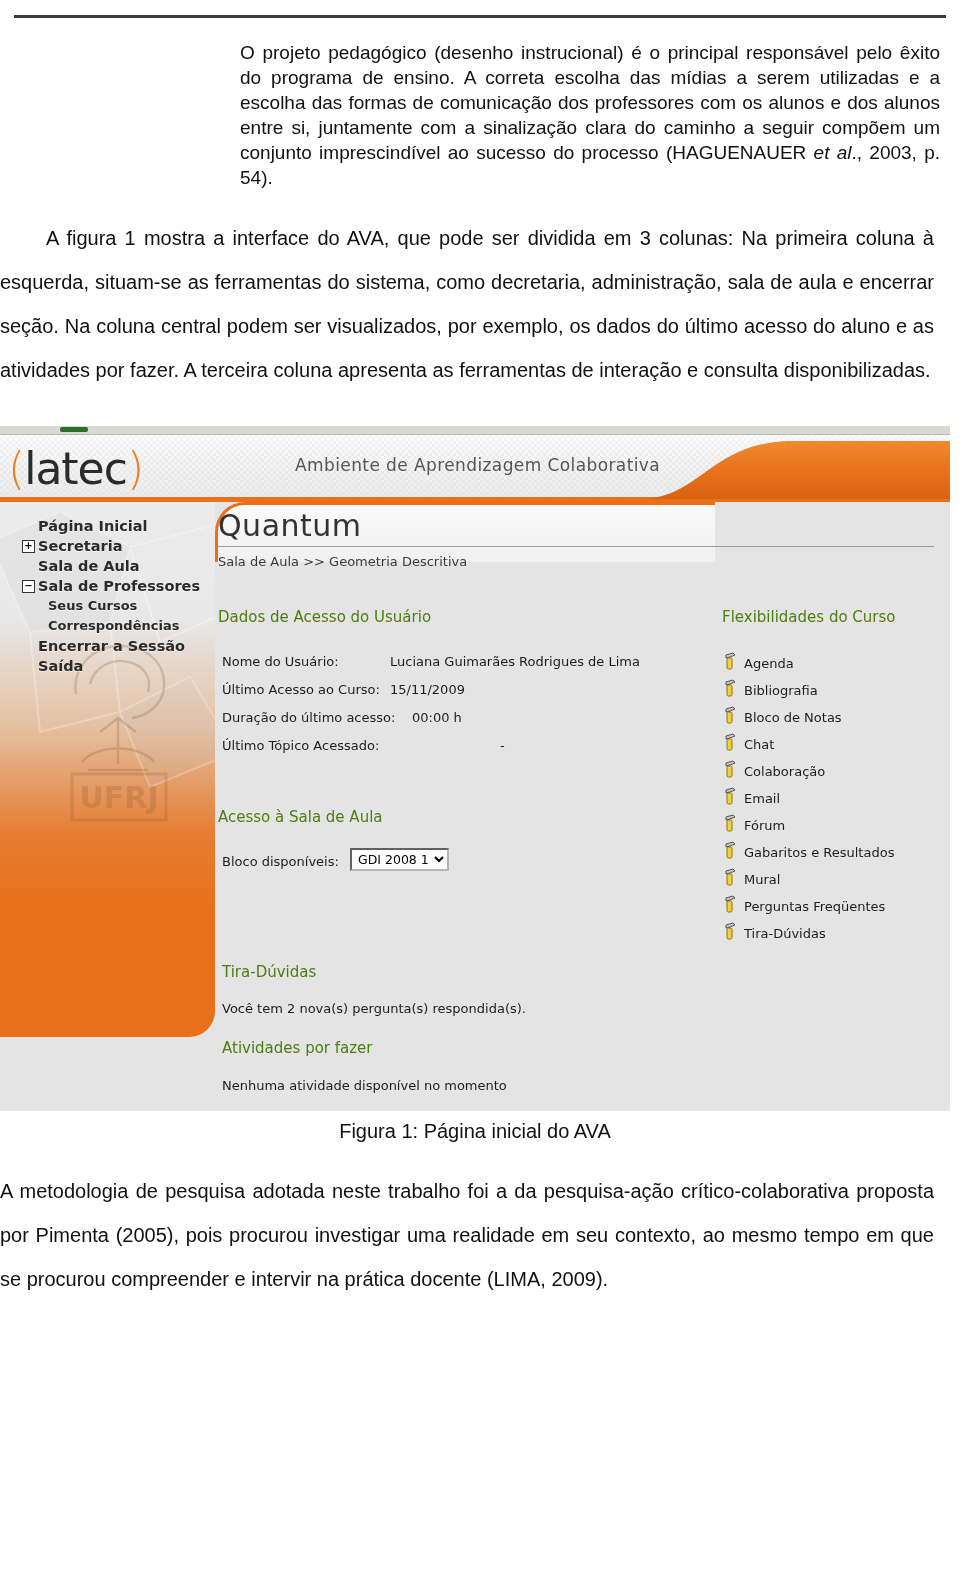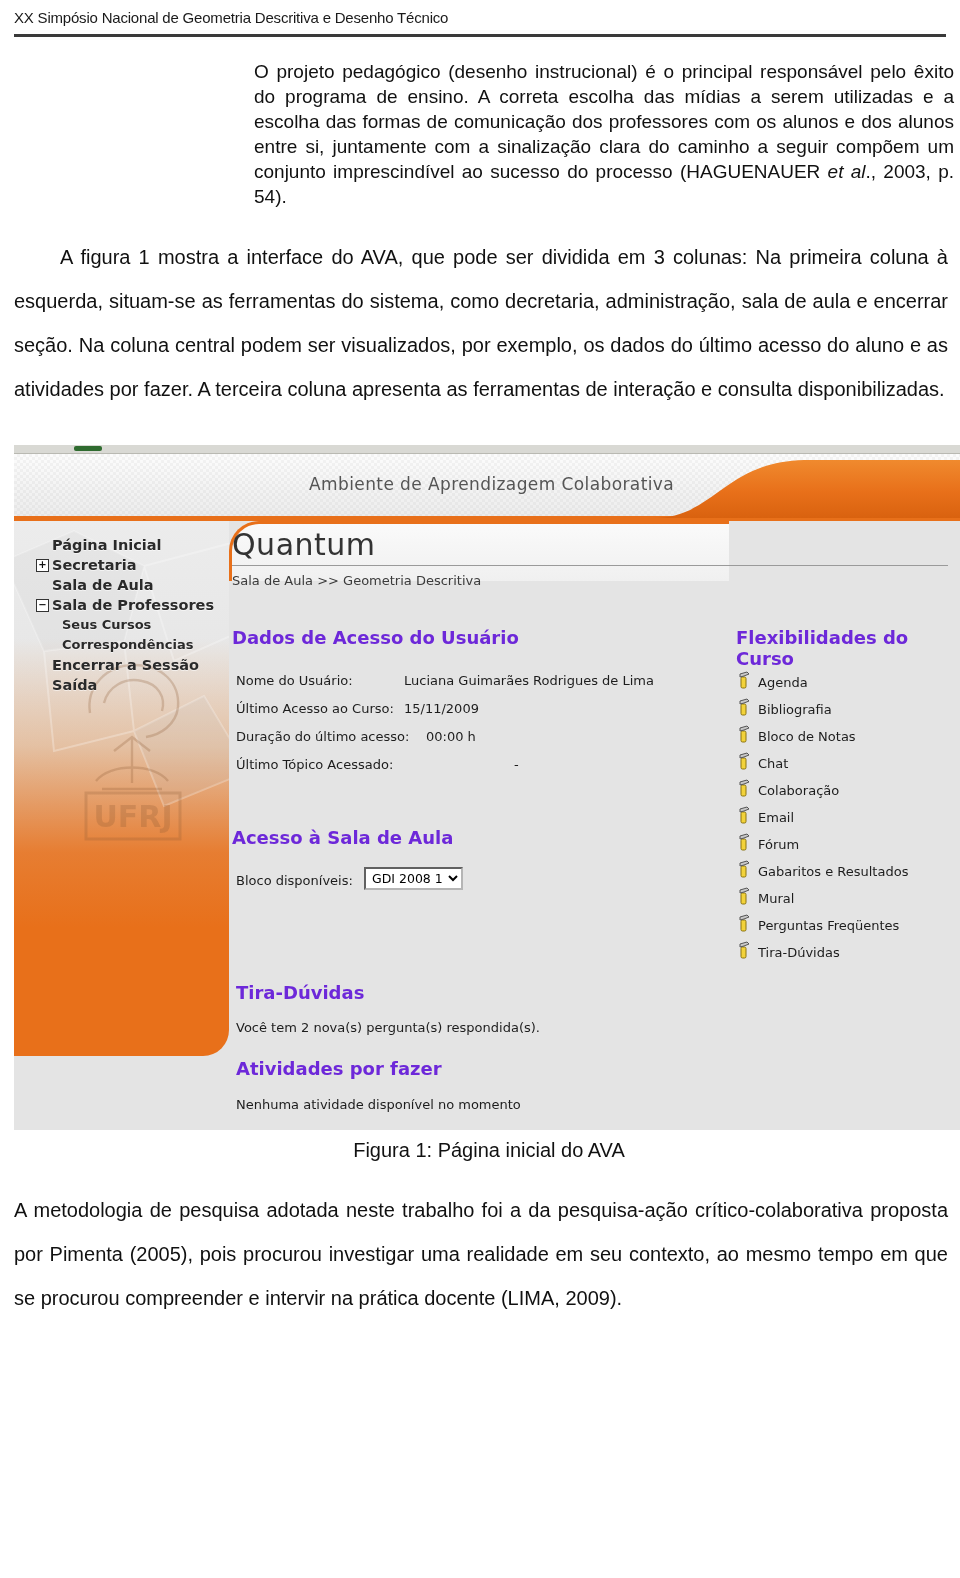--- a/index.html
+++ b/index.html
@@ -26,21 +26,21 @@
     white-space:nowrap;
   }
   .conf-rule{
     margin:7px 14px 0 14px;
     height:3px;
     background:#3a3a3a;
   }
 
   
   .page{
-    padding:0 14px;
+    padding:0 0;
     box-sizing:border-box;
     width:960px;
   }
   .quote{
     margin:22px 0 0 240px;
     width:700px;
     font-size:19px;
     line-height:25px;
     text-align:justify;
     color:#111;
@@ -184,21 +184,21 @@
   .quantum-rule{
     position:absolute;left:218px;top:120px;width:716px;height:1px;
     background:#9a9a9a;z-index:6;
   }
   .breadcrumb{
     position:absolute;left:218px;top:128px;z-index:6;
     font-size:13px;color:#3b3b3b;
   }
 
   .sec-title{
-    position:absolute;font-size:18px;font-weight:bold;color:#6d28d9;
+    position:absolute;font-size:15px;font-weight:normal;color:#4d7c0f;
   }
   .fld-label{
     position:absolute;font-size:13px;color:#1d1d1d;
   }
   .fld-value{
     position:absolute;font-size:13px;color:#1d1d1d;
   }
 
   select.turmas{
     position:absolute;left:355px;top:1000px;
@@ -232,21 +232,20 @@
   
   .sec-h{
     margin-top:44px;font-size:22px;font-weight:bold;color:#111;
   }
   .sec-h .num{margin-right:18px;}
 </style>
 </head>
 <body>
 
 <div class="conf-header">
-  <div class="conf-line">XX Simpósio Nacional de Geometria Descritiva e Desenho Técnico</div>
 </div>
 <div class="conf-rule"></div>
 
 <div class="page">
 
   <div class="quote"><span>O projeto pedagógico (desenho instrucional) é o principal responsável pelo êxito do programa de ensino. A correta escolha das mídias a serem utilizadas e a escolha das formas de comunicação dos professores com os alunos e dos alunos entre si, juntamente com a sinalização clara do caminho a seguir compõem um conjunto imprescindível ao sucesso do processo (HAGUENAUER </span><span class="it">et al</span><span>., 2003, p. 54).</span></div>
 
   <div class="para indent">A figura 1 mostra a interface do AVA, que pode ser dividida em 3 colunas: Na primeira coluna à esquerda, situam-se as ferramentas do sistema, como decretaria, administração, sala de aula e encerrar seção. Na coluna central podem ser visualizados, por exemplo, os dados do último acesso do aluno e as atividades por fazer. A terceira coluna apresenta as ferramentas de interação e consulta disponibilizadas.</div>
 
   <div class="figure-wrap">
@@ -265,20 +264,23 @@
               <stop offset="100%" stop-color="#d9620f"></stop>
             </linearGradient>
           </defs>
           <path d="M0,64 C60,64 70,8 150,6 L310,6 L310,64 Z" fill="url(#og)"></path>
         </svg>
         <div class="banner-title">Ambiente de Aprendizagem Colaborativa</div>
       </div>
 
       <div class="orange-rule"></div>
 
+      <div class="logo-block">
+        <div class="logo-text"><span class="logo-paren">(</span><span>latec</span><span class="logo-paren">)</span></div>
+      </div>
 
       <div class="sidebar">
         <svg class="poly" viewBox="0 0 215 535" preserveAspectRatio="none">
           <g fill="none" stroke="#ffffff" stroke-width="2" opacity=".55">
             <path d="M-10,40 L60,10 L130,45 L110,120 L30,130 Z"></path>
             <path d="M130,45 L225,20 L250,100 L160,140 Z"></path>
             <path d="M30,130 L110,120 L120,210 L40,230 Z"></path>
             <path d="M120,210 L190,175 L235,250 L150,285 Z"></path>
           </g>
           <g fill="#c9c9c9" opacity=".35">

